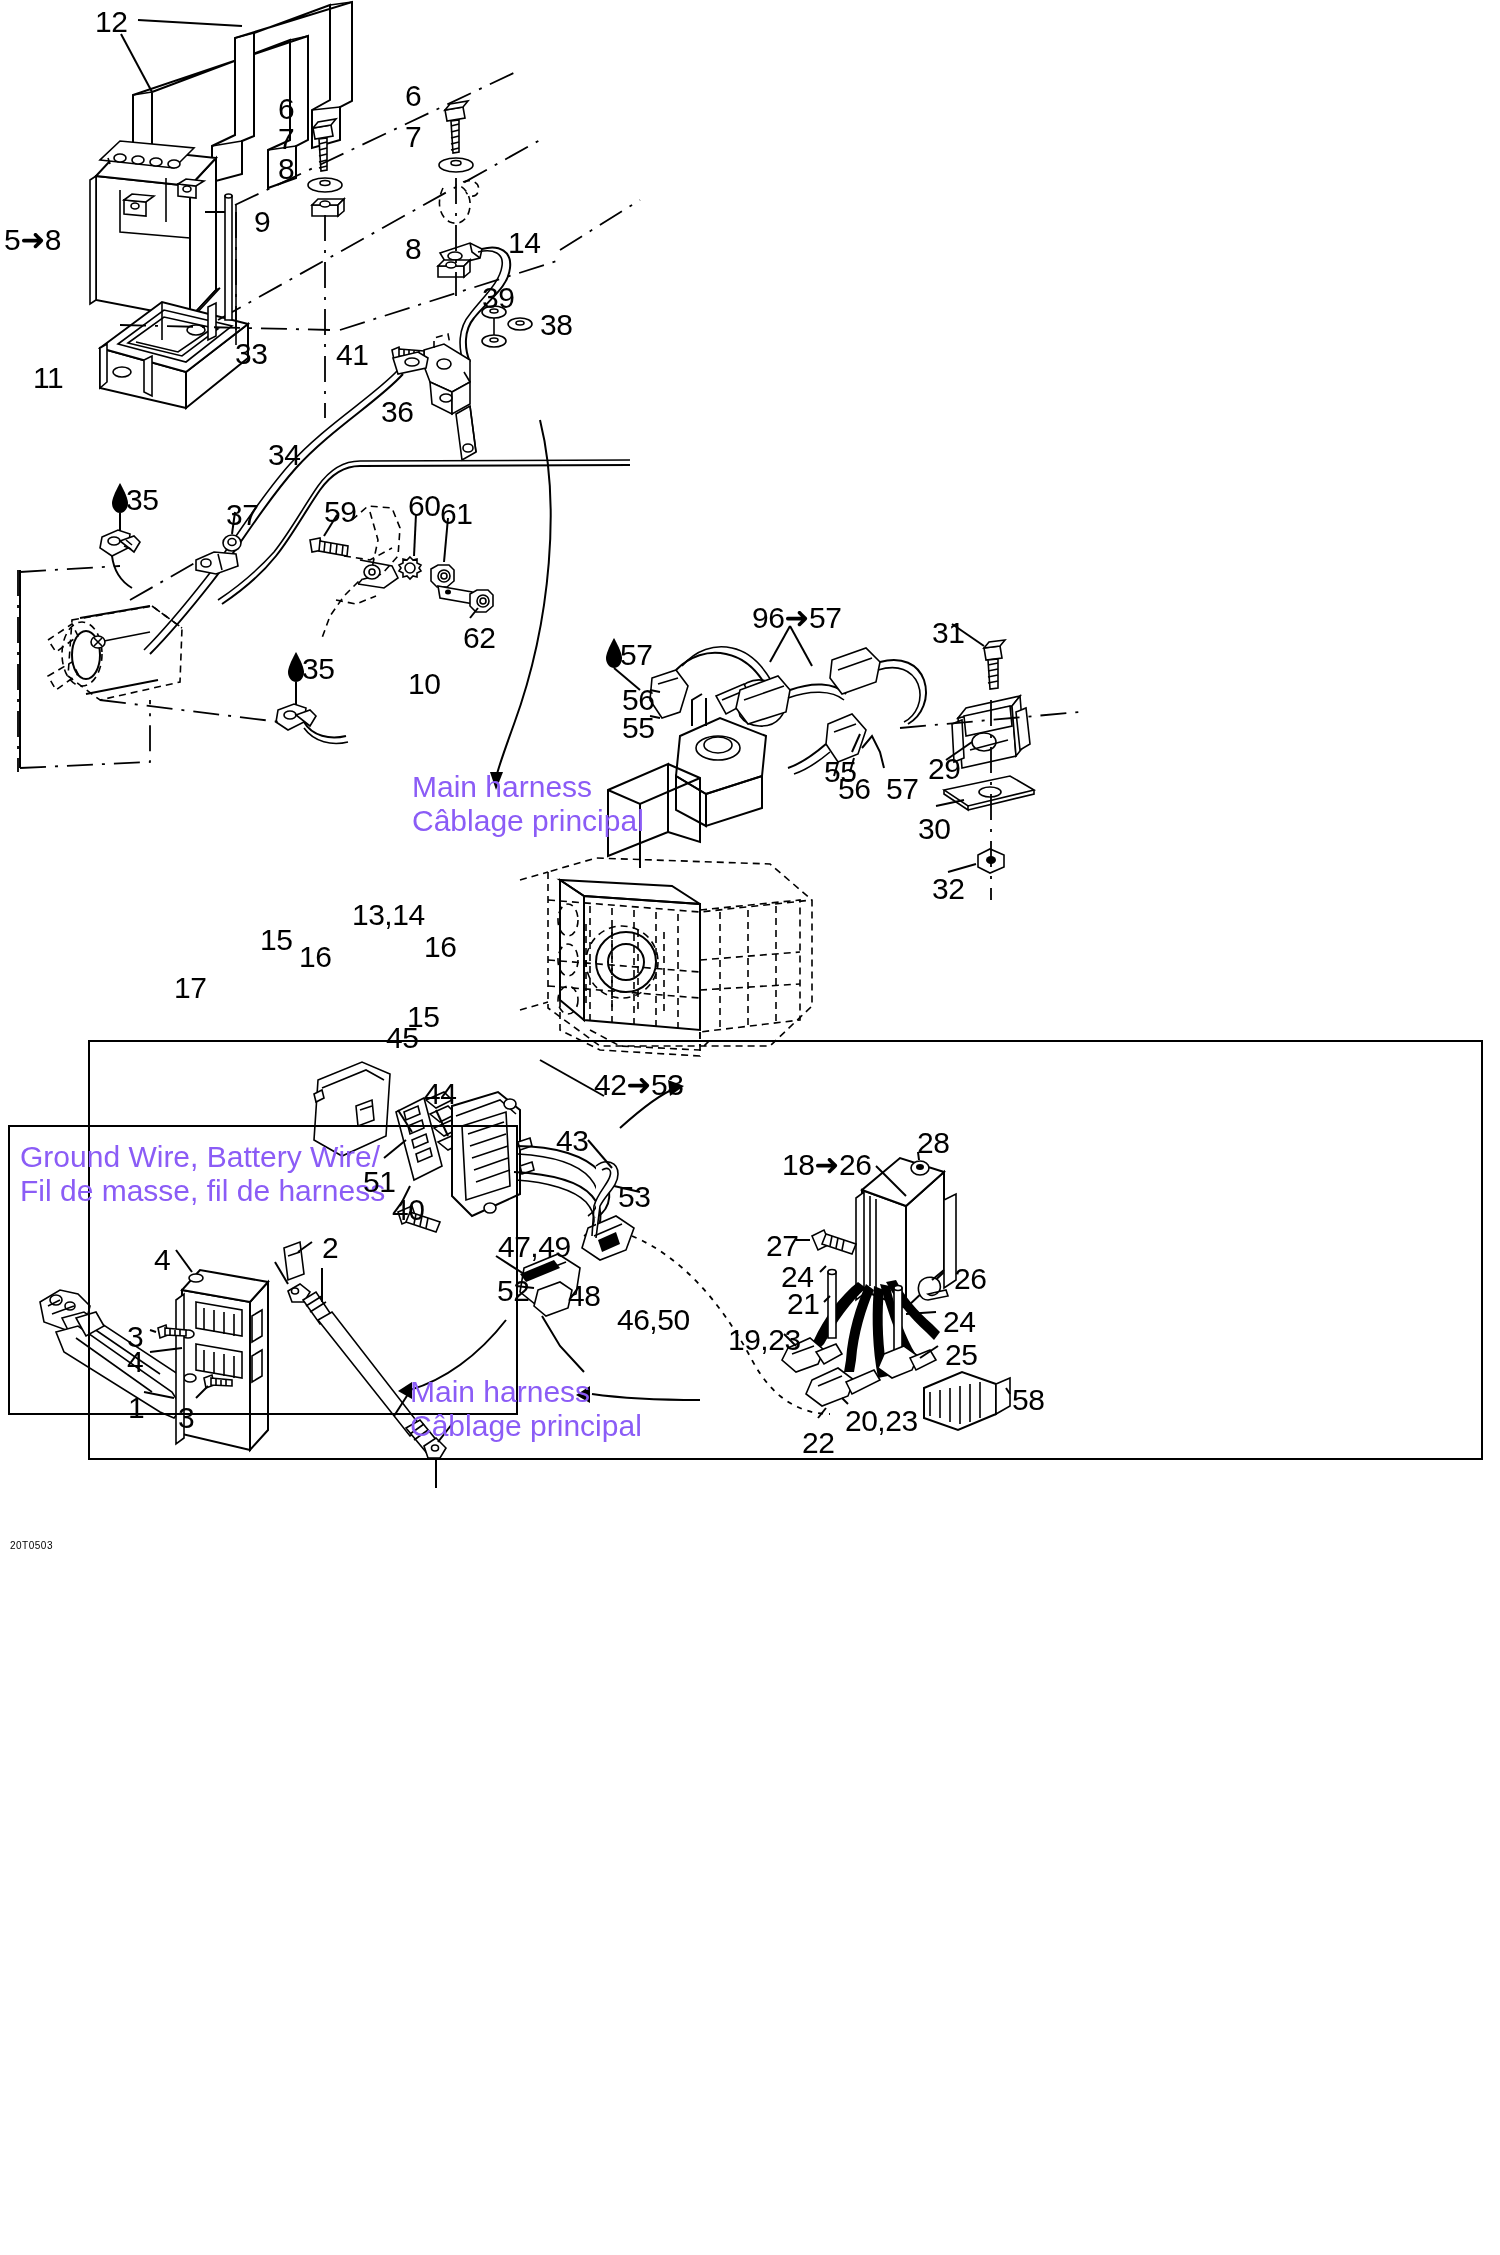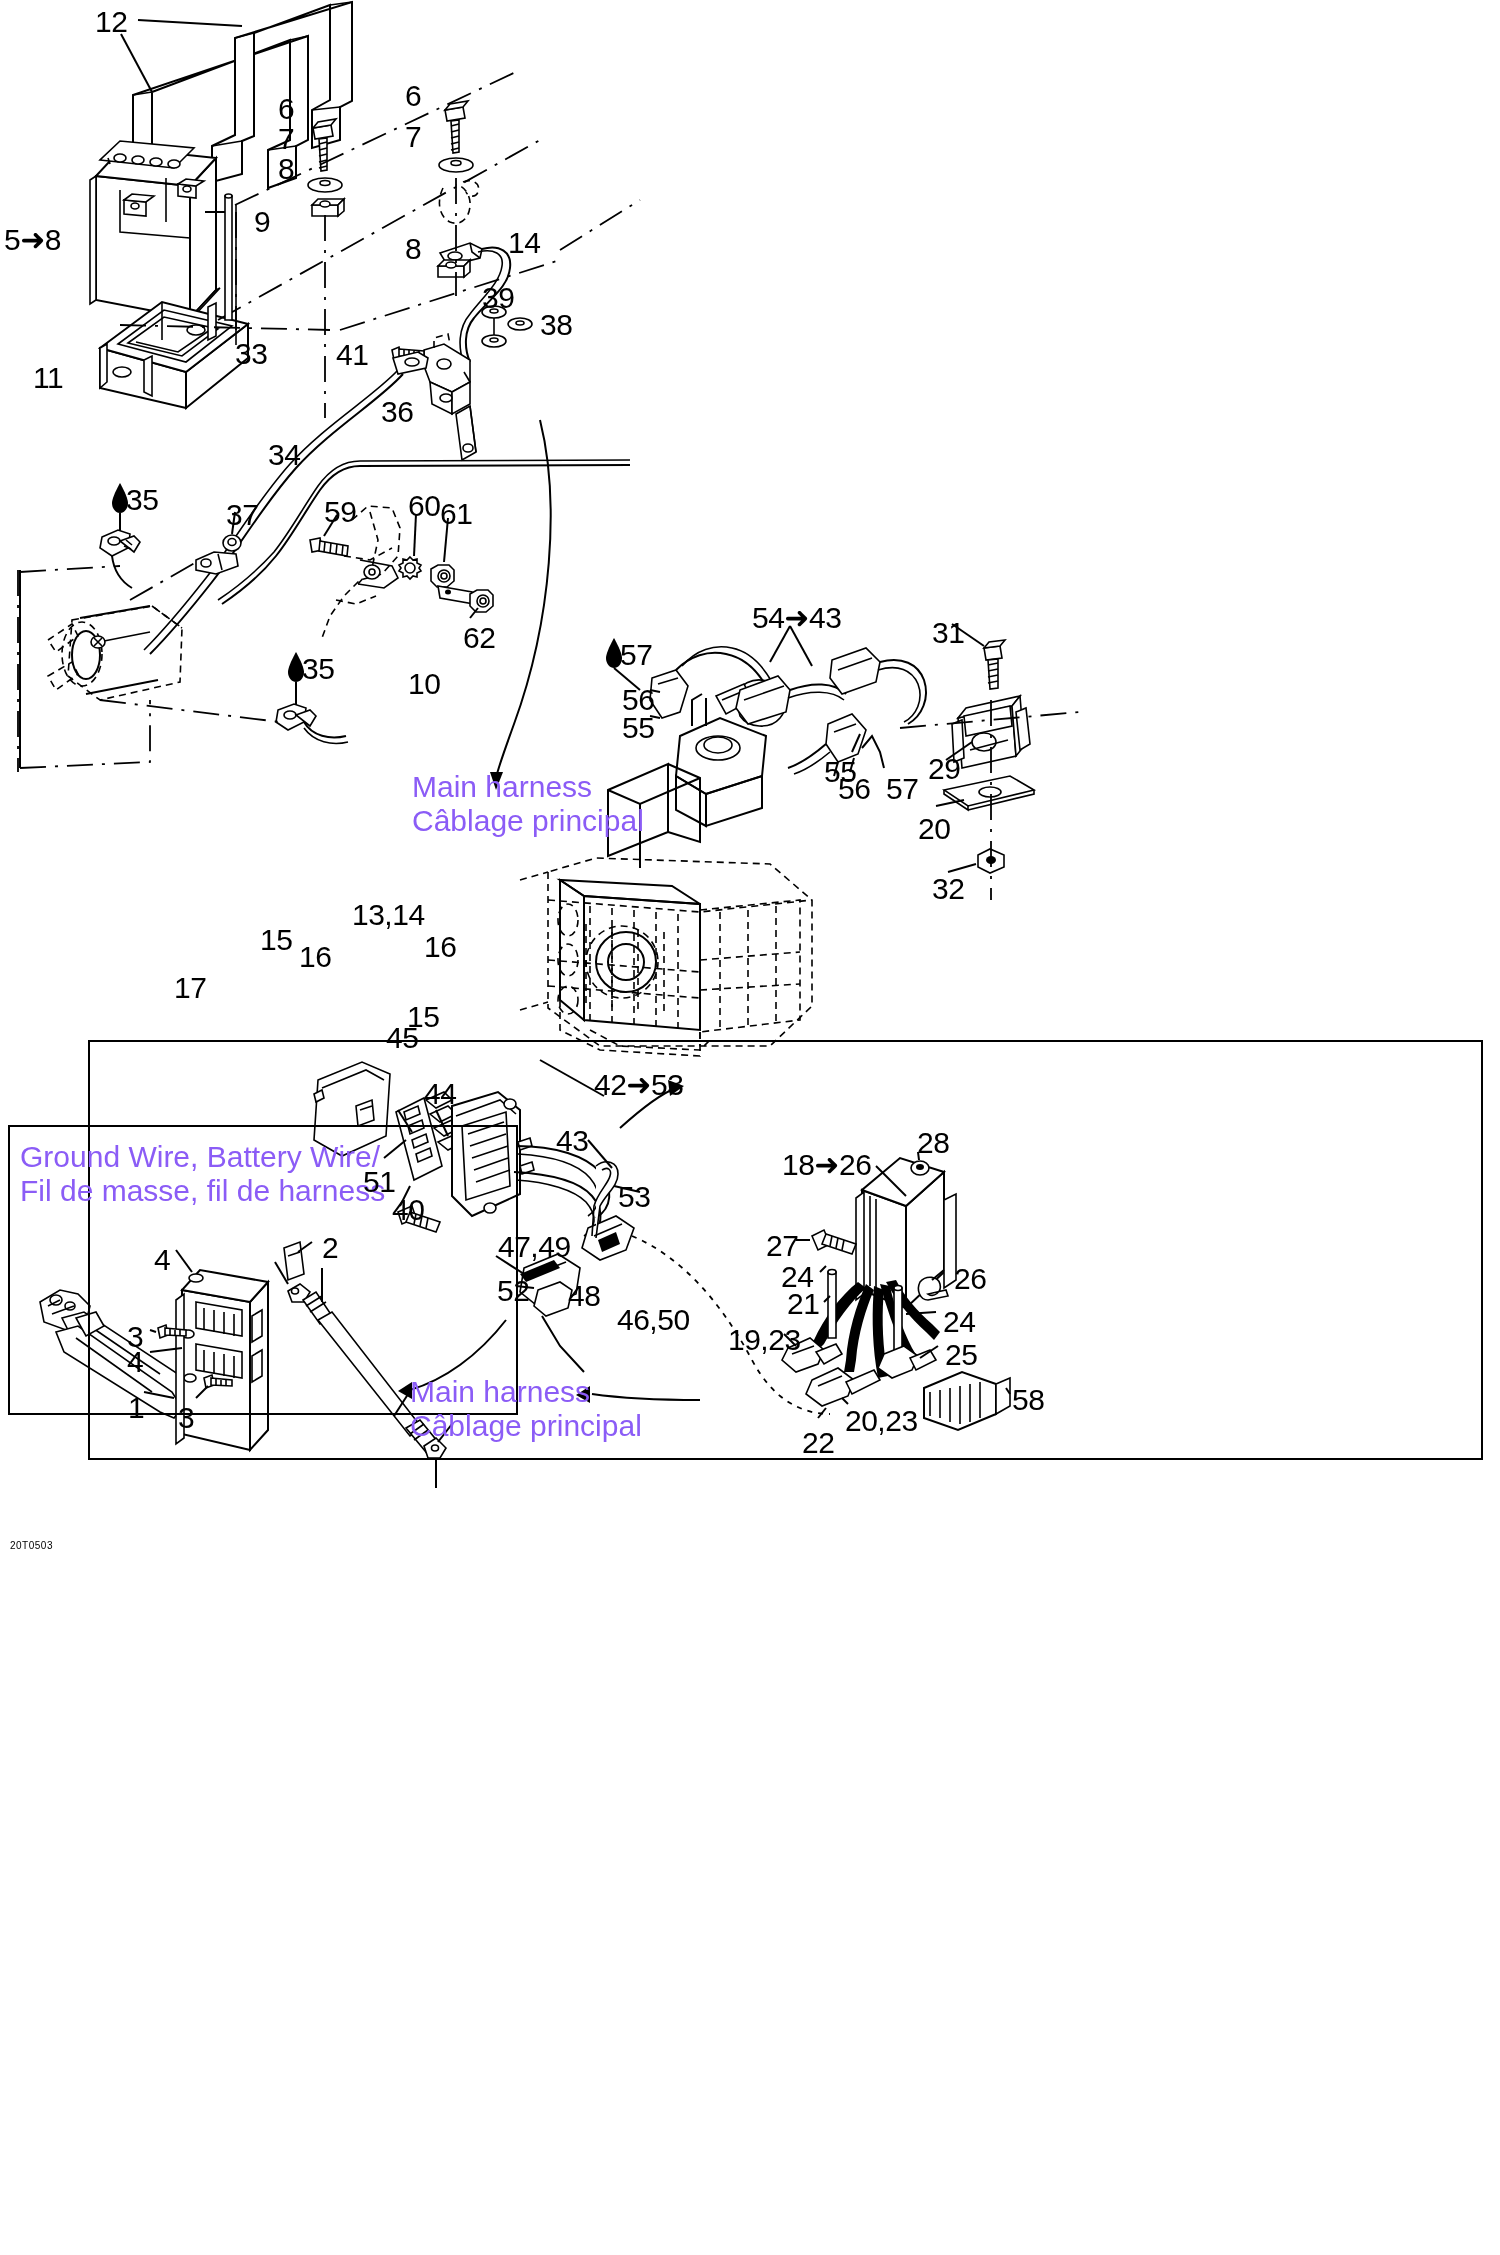--- a/index.html
+++ b/index.html
@@ -636,29 +636,29 @@
       <div class="lbl" style="left: 268px; top: 438px;">34</div>
       <div class="lbl" style="left: 126px; top: 483px;">35</div>
       <div class="lbl" style="left: 226px; top: 498px;">37</div>
       <div class="lbl" style="left: 324px; top: 495px;">59</div>
       <div class="lbl" style="left: 408px; top: 489px;">60</div>
       <div class="lbl" style="left: 440px; top: 497px;">61</div>
       <div class="lbl" style="left: 463px; top: 621px;">62</div>
       <div class="lbl" style="left: 302px; top: 652px;">35</div>
       <div class="lbl" style="left: 408px; top: 667px;">10</div>
       <div class="lbl" style="left: 620px; top: 638px;">57</div>
-      <div class="lbl" style="left: 752px; top: 600px;">54➜43</div>
+      <div class="lbl" style="left: 752px; top: 600px;">96➜57</div>
       <div class="lbl" style="left: 932px; top: 616px;">31</div>
       <div class="lbl" style="left: 622px; top: 683px;">56</div>
       <div class="lbl" style="left: 622px; top: 711px;">55</div>
       <div class="lbl" style="left: 824px; top: 755px;">55</div>
       <div class="lbl" style="left: 838px; top: 772px;">56</div>
       <div class="lbl" style="left: 886px; top: 772px;">57</div>
       <div class="lbl" style="left: 928px; top: 752px;">29</div>
-      <div class="lbl" style="left: 918px; top: 812px;">20</div>
+      <div class="lbl" style="left: 918px; top: 812px;">30</div>
       <div class="lbl" style="left: 932px; top: 872px;">32</div>
       <div class="lbl" style="left: 260px; top: 923px;">15</div>
       <div class="lbl" style="left: 299px; top: 940px;">16</div>
       <div class="lbl" style="left: 352px; top: 898px;">13,14</div>
       <div class="lbl" style="left: 424px; top: 930px;">16</div>
       <div class="lbl" style="left: 174px; top: 971px;">17</div>
       <div class="lbl" style="left: 407px; top: 1000px;">15</div>
       <div class="lbl" style="left: 386px; top: 1021px;">45</div>
       <div class="lbl" style="left: 424px; top: 1077px;">44</div>
       <div class="lbl" style="left: 594px; top: 1067px;">42➜53</div>

